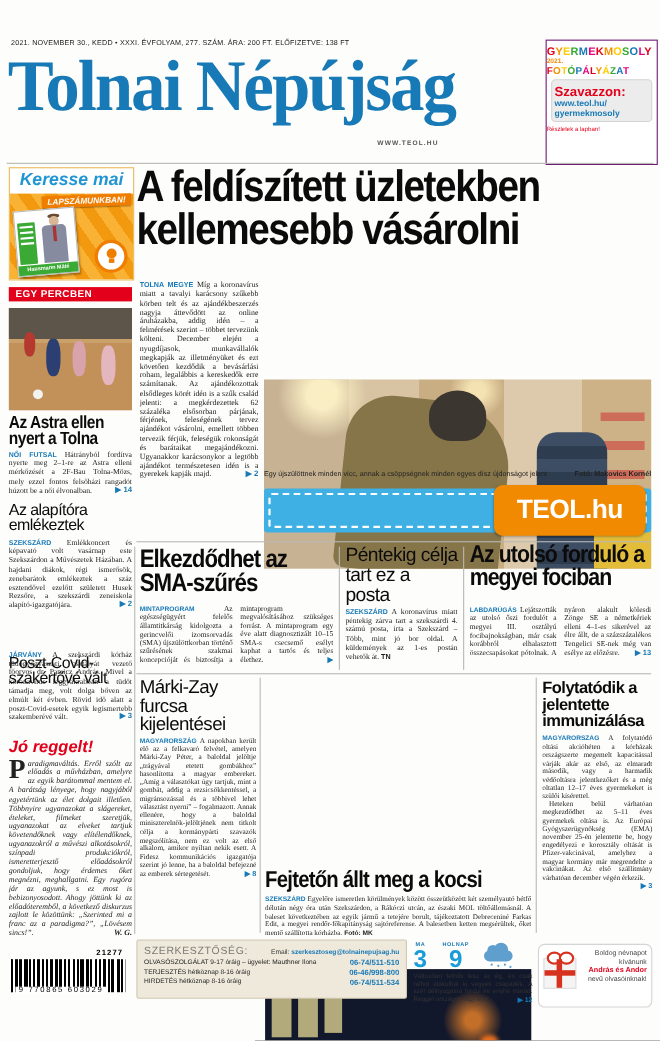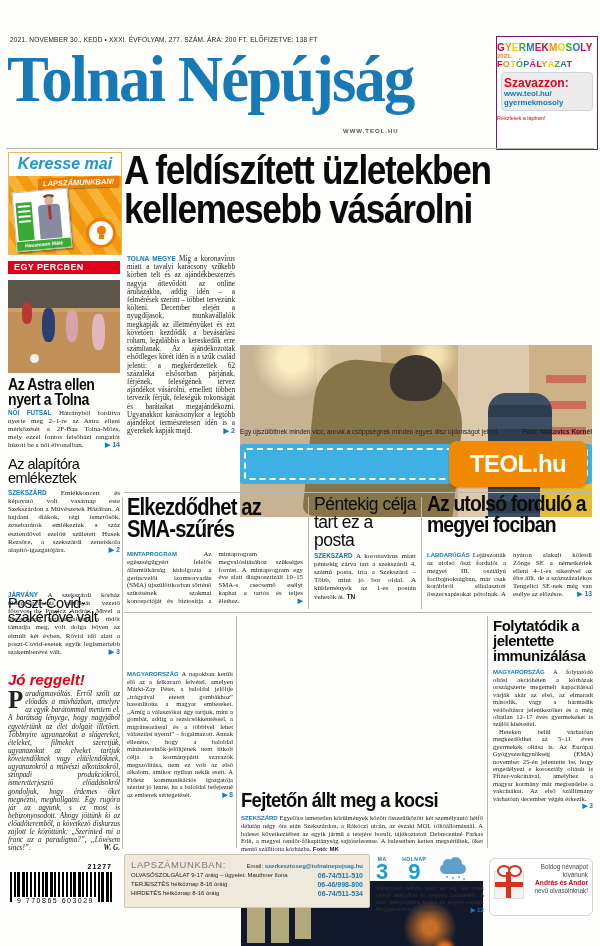--- a/index.html
+++ b/index.html
@@ -259,20 +259,21 @@
   <div class="abs hl smallhead cond" style="left:427px;top:494px;width:190px;font-weight:bold;font-size:22px;letter-spacing:-1px;">Az utolsó forduló a megyei fociban</div>
   <div class="abs serifbody cols2" style="left:427px;top:551px;width:165px;height:60px;font-size:6.8px;line-height:1.15;overflow:hidden;">
     <span class="lead" style="font-size:6px;">LABDARÚGÁS</span>
     <span>Lejátszották az utolsó őszi fordulót a megyei III. osztályú focibajnokságban, már csak korábbról elhalasztott összecsapásokat pótolnak. A nyáron alakult kölesdi Zönge SE a németkériek elleni 4–1-es sikerével az élre állt, de a százszázalékos Tengelici SE-nek még van esélye az előzésre.</span>
     <span class="pref" style="font-size:6.8px;">▶ 13</span>
   </div>
 
   <div class="abs rule-h" style="left:124px;top:612px;width:468px;"></div>
   <div class="abs rule-v" style="left:122px;top:497px;height:352px;"></div>
 
+  <div class="abs hl smallhead" style="left:127px;top:616px;width:112px;font-size:17px;line-height:1.0;">Márki-Zay furcsa kijelentései</div>
   <div class="abs serifbody" style="left:127px;top:670px;width:106px;height:178px;font-size:6.6px;line-height:1.14;overflow:hidden;">
     <span class="lead" style="font-size:6px;">MAGYARORSZÁG</span>
     <span>A napokban került elő az a felkavaró felvétel, amelyen Márki-Zay Péter, a baloldal jelöltje „trágyával etetett gombákhoz” hasonlította a magyar embereket. „Amíg a választókat úgy tartjuk, mint a gombát, addig a rezsicsökkentéssel, a migránsozással és a többivel lehet választást nyerni” – fogalmazott. Annak ellenére, hogy a baloldal miniszterelnök-jelöltjének nem titkolt célja a kormánypárti szavazók megszólítása, nem ez volt az első alkalom, amikor nyíltan nekik esett. A Fidesz kommunikációs igazgatója szerint jó lenne, ha a baloldal befejezné az emberek sértegetését.</span>
     <span class="pref" style="font-size:6.6px;">▶ 8</span>
   </div>
 
   <div class="abs rule-v" style="left:236px;top:616px;height:232px;"></div>
 
   <div class="abs photo nightphoto" style="left:241px;top:616px;width:242px;height:166px;">
     <div class="poster" style="left:6px;top:18px;width:18px;height:44px;"></div>
@@ -299,21 +300,21 @@
       <span>A folytatódó oltási akcióhéten a kórházak országszerte megemelt kapacitással várják akár az első, az elmaradt második, vagy a harmadik védőoltásra jelentkezőket és a még oltatlan 12–17 éves gyermekeket is szülői kísérettel.</span>
     </div>
     <div style="text-indent:6px;">
       <span>Heteken belül várhatóan megkezdődhet az 5–11 éves gyermekek oltása is. Az Európai Gyógyszerügynökség (EMA) november 25-én jelentette be, hogy engedélyezi e korosztály oltását is Pfizer-vakcinával, amelyhez a magyar kormány már megrendelte a vakcinákat. Az első szállítmány várhatóan december végén érkezik.</span>
       <span class="pref" style="font-size:6.6px;">▶ 3</span>
     </div>
   </div>
 
   <div class="abs szerk" style="left:124px;top:854px;width:246px;height:54px;">
     <div style="display:flex;justify-content:space-between;align-items:baseline;">
-      <span class="szerk-title">LAPSZÁMUNKBAN:</span>
+      <span class="szerk-title">SZERKESZTŐSÉG:</span>
       <span class="szerk-email">
         <span>Email:</span>
         <b>szerkesztoseg@tolnainepujsag.hu</b>
       </span>
     </div>
     <div class="szerk-row">
       <span>OLVASÓSZOLGÁLAT 9-17 óráig – ügyelet: Mauthner Ilona</span>
       <b>06-74/511-510</b>
     </div>
     <div class="szerk-row">

